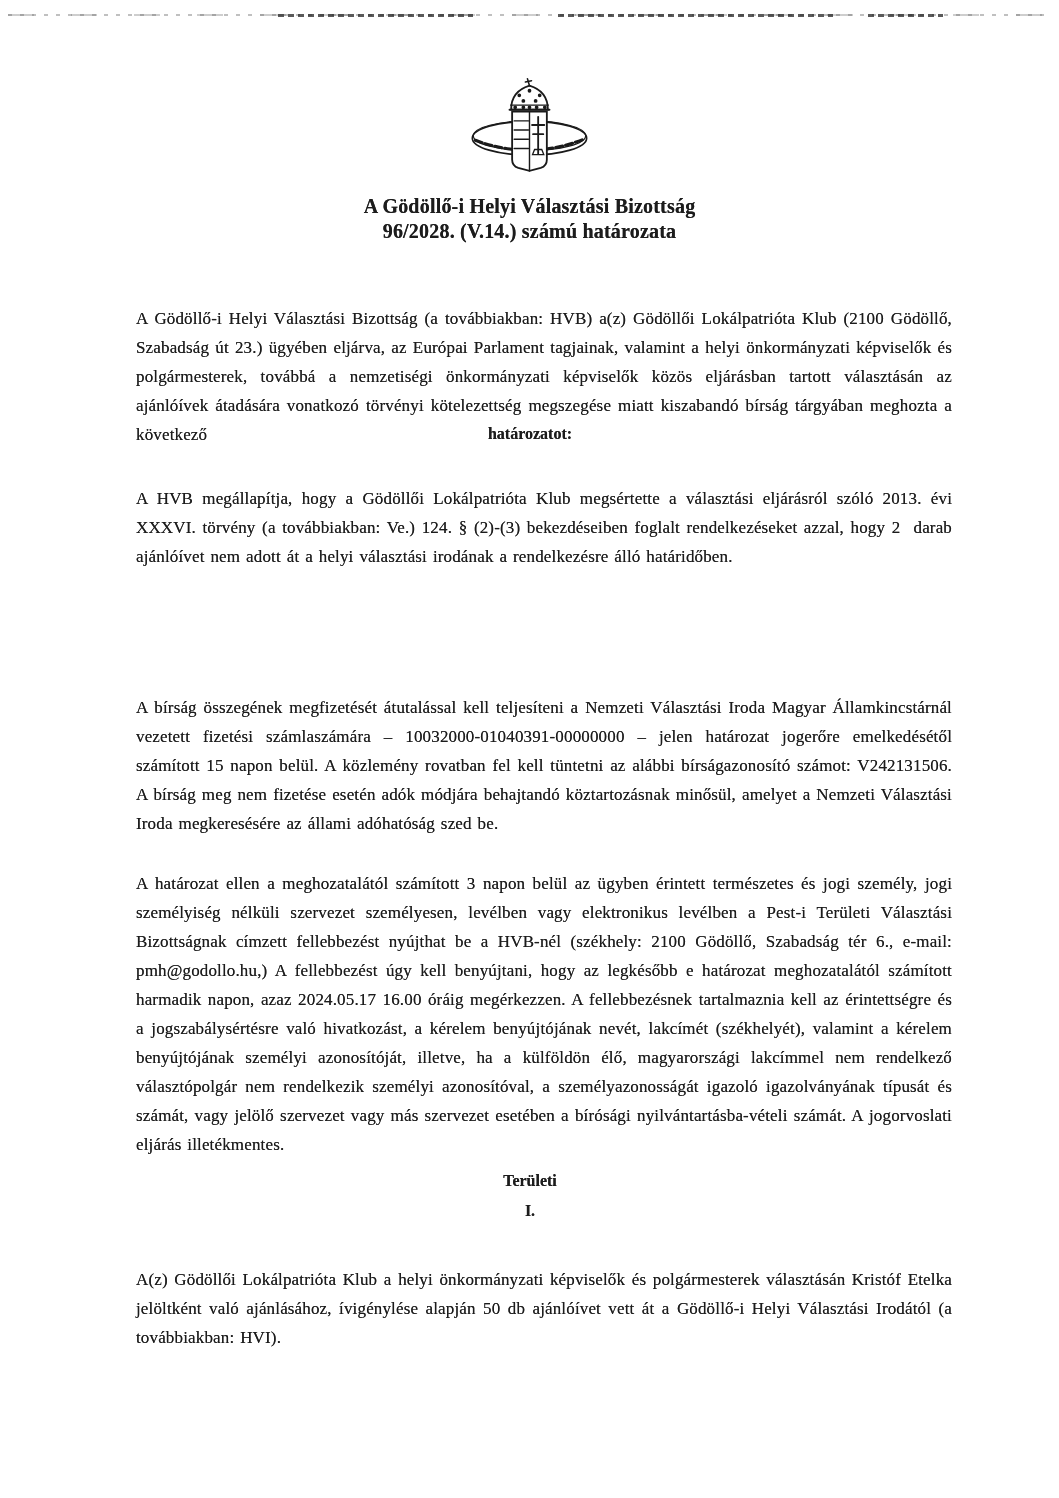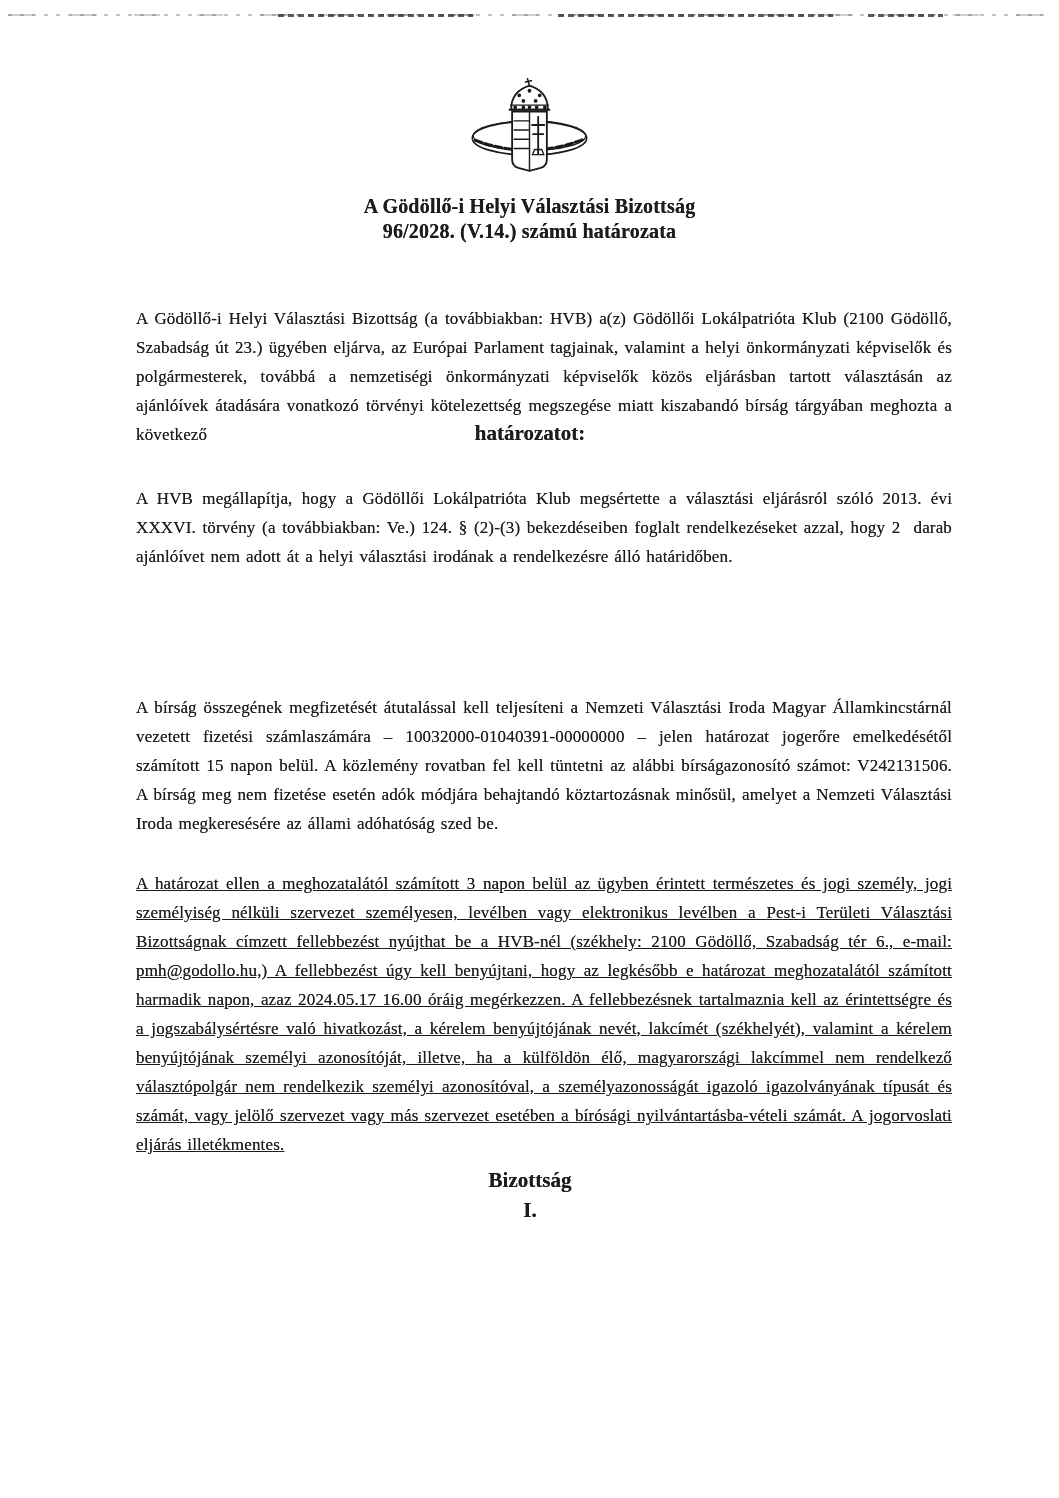--- a/index.html
+++ b/index.html
@@ -70,31 +70,31 @@
     letter-spacing: .15px;
     word-spacing: 1.5px;
     text-shadow: 0 0 .55px rgba(25,25,25,.75);
   }
   .center-heading {
     position: absolute;
     left: 122px;
     width: 816px;
     text-align: center;
     font-weight: bold;
-    font-size: 21px;
+    font-size: 16px;
     line-height: 29px;
     text-shadow: 0 0 .6px rgba(25,25,25,.8);
   }
 
   .pos-intro    { top: 287px; }
   .pos-decision { top: 419px; }
   .pos-finding  { top: 467px; }
   .pos-fine     { top: 596px; }
   .pos-payment  { top: 676px; }
-  .pos-appeal   { top: 852px; text-decoration: underline; }
+  .pos-appeal   { top: 852px; }
   .pos-reason   { top: 1166px; }
   .pos-secnum   { top: 1196px; }
   .pos-factslbl { top: 1221px; text-align: left; font-weight: normal; }
   .pos-facts    { top: 1248px; }
 </style>
 </head>
 <body>
 
 <div class="page">
 
@@ -152,19 +152,20 @@
 
   <div class="center-heading pos-decision">határozatot:</div>
 
   <p class="para pos-finding">A HVB megállapítja, hogy a Gödöllői Lokálpatrióta Klub megsértette a választási eljárásról szóló 2013. évi XXXVI. törvény (a továbbiakban: Ve.) 124. § (2)-(3) bekezdéseiben foglalt rendelkezéseket azzal, hogy 2&nbsp; darab ajánlóívet nem adott át a helyi választási irodának a rendelkezésre álló határidőben.</p>
 
 
   <p class="para pos-payment">A bírság összegének megfizetését átutalással kell teljesíteni a Nemzeti Választási Iroda Magyar Államkincstárnál vezetett fizetési számlaszámára – 10032000-01040391-00000000 – jelen határozat jogerőre emelkedésétől számított 15 napon belül. A közlemény rovatban fel kell tüntetni az alábbi bírságazonosító számot: V242131506. A bírság meg nem fizetése esetén adók módjára behajtandó köztartozásnak minősül, amelyet a Nemzeti Választási Iroda megkeresésére az állami adóhatóság szed be.</p>
 
   <p class="para pos-appeal">A határozat ellen a meghozatalától számított 3 napon belül az ügyben érintett természetes és jogi személy, jogi személyiség nélküli szervezet személyesen, levélben vagy elektronikus levélben a Pest-i Területi Választási Bizottságnak címzett fellebbezést nyújthat be a HVB-nél (székhely: 2100 Gödöllő, Szabadság tér 6., e-mail: pmh@godollo.hu,) A fellebbezést úgy kell benyújtani, hogy az legkésőbb e határozat meghozatalától számított harmadik napon, azaz 2024.05.17 16.00 óráig megérkezzen. A fellebbezésnek tartalmaznia kell az érintettségre és a jogszabálysértésre való hivatkozást, a kérelem benyújtójának nevét, lakcímét (székhelyét), valamint a kérelem benyújtójának személyi azonosítóját, illetve, ha a külföldön élő, magyarországi lakcímmel nem rendelkező választópolgár nem rendelkezik személyi azonosítóval, a személyazonosságát igazoló igazolványának típusát és számát, vagy jelölő szervezet vagy más szervezet esetében a bírósági nyilvántartásba-vételi számát. A jogorvoslati eljárás illetékmentes.</p>
 
-  <div class="center-heading pos-reason">Bizottság</div>
+  <div class="center-heading pos-reason">Területi</div>
 
   <div class="center-heading pos-secnum">I.</div>
 
 
+  <p class="para pos-facts">A(z) Gödöllői Lokálpatrióta Klub a helyi önkormányzati képviselők és polgármesterek választásán Kristóf Etelka jelöltként való ajánlásához, ívigénylése alapján 50 db ajánlóívet vett át a Gödöllő-i Helyi Választási Irodától (a továbbiakban: HVI).</p>
 
 </div>
 
 </body></html>

